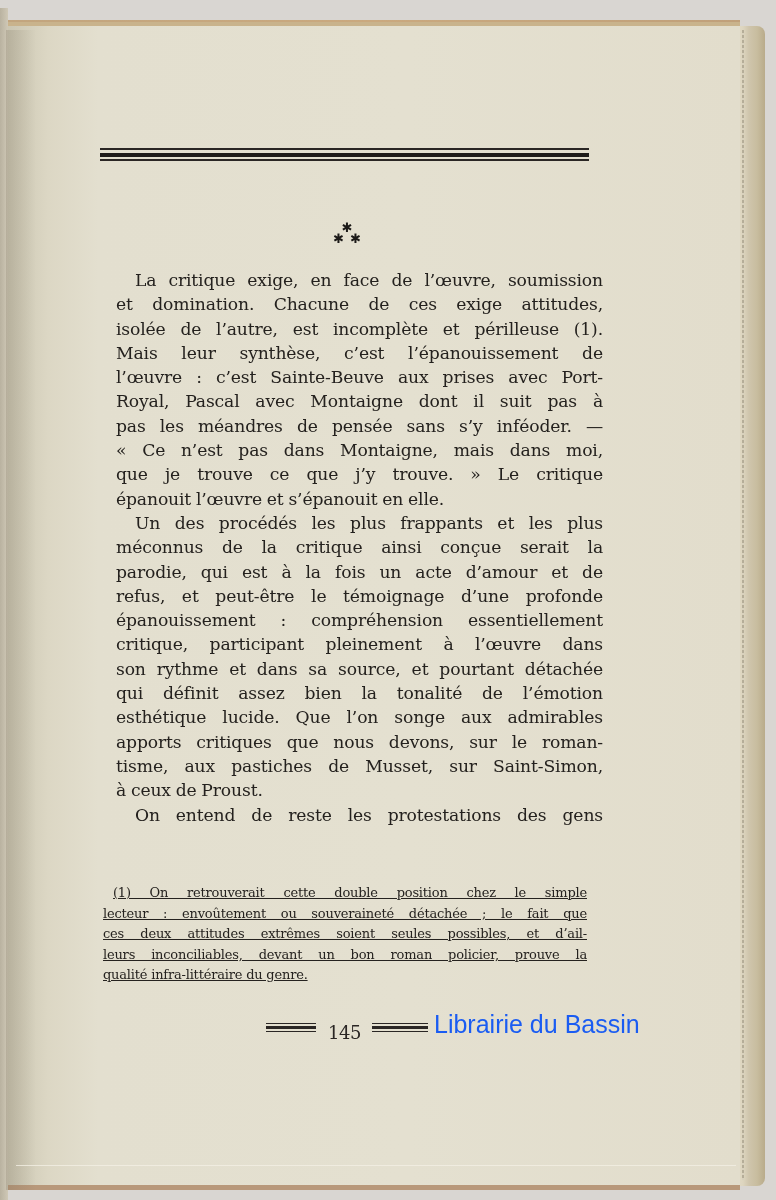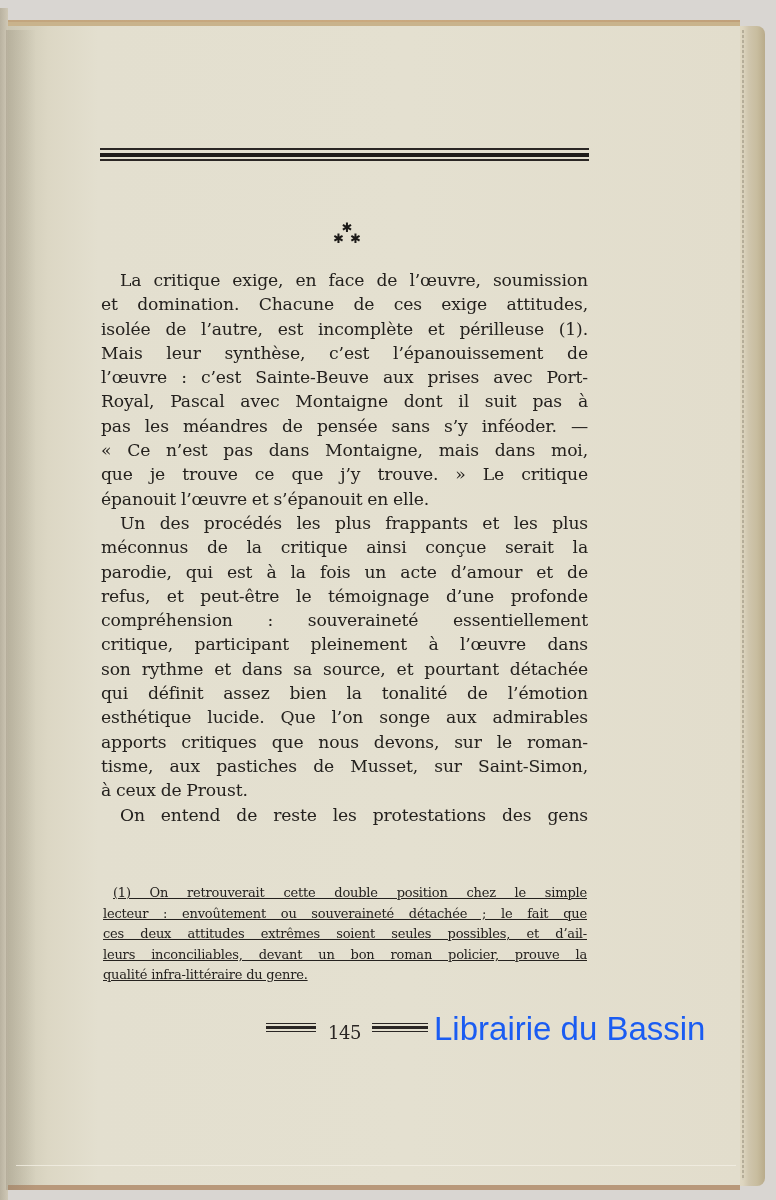--- a/index.html
+++ b/index.html
@@ -83,21 +83,21 @@
       text-align: center;
       color: #1c1a18;
       font-size: 13px;
       line-height: 11px;
     }
     .asterism .top { display: block; }
     .asterism .bottom { display: block; letter-spacing: 6px; padding-left: 6px; }
 
     .body-text {
       position: absolute;
-      left: 101px; top: 268px;
+      left: 116px; top: 268px;
       width: 487px;
       color: #24211e;
       font-family: "DejaVu Serif", serif;
       font-size: 17.2px;
       line-height: 24.3px;
       text-align: justify;
       letter-spacing: -0.15px;
       word-spacing: -0.5px;
     }
     .body-text .line {
@@ -158,21 +158,21 @@
       left: 62px; top: 8px;
       font-size: 18px;
       color: #2a2624;
       font-family: "DejaVu Serif", serif;
       letter-spacing: -0.5px;
     }
     .watermark {
       position: absolute;
       left: 434px; top: 1010px;
       font-family: "Liberation Sans", sans-serif;
-      font-size: 33px;
+      font-size: 25px;
       color: #1a5cf2;
       letter-spacing: 0px;
       white-space: nowrap;
     }
   </style>
 </head>
 <body>
 
 <div class="left-sliver"></div>
 <div class="edge-stack"></div>
@@ -205,21 +205,21 @@
     <span class="line">pas les méandres de pensée sans s’y inféoder. —</span>
     <span class="line">« Ce n’est pas dans Montaigne, mais dans moi,</span>
     <span class="line">que je trouve ce que j’y trouve. » Le critique</span>
     <span class="line last">épanouit l’œuvre et s’épanouit en elle.</span>
   </div>
   <div>
     <span class="line indent">Un des procédés les plus frappants et les plus</span>
     <span class="line">méconnus de la critique ainsi conçue serait la</span>
     <span class="line">parodie, qui est à la fois un acte d’amour et de</span>
     <span class="line">refus, et peut-être le témoignage d’une profonde</span>
-    <span class="line">compréhension : souveraineté essentiellement</span>
+    <span class="line">épanouissement : compréhension essentiellement</span>
     <span class="line">critique, participant pleinement à l’œuvre dans</span>
     <span class="line">son rythme et dans sa source, et pourtant détachée</span>
     <span class="line">qui définit assez bien la tonalité de l’émotion</span>
     <span class="line">esthétique lucide. Que l’on songe aux admirables</span>
     <span class="line">apports critiques que nous devons, sur le roman-</span>
     <span class="line">tisme, aux pastiches de Musset, sur Saint-Simon,</span>
     <span class="line last">à ceux de Proust.</span>
   </div>
   <div>
     <span class="line indent">On entend de reste les protestations des gens</span>

